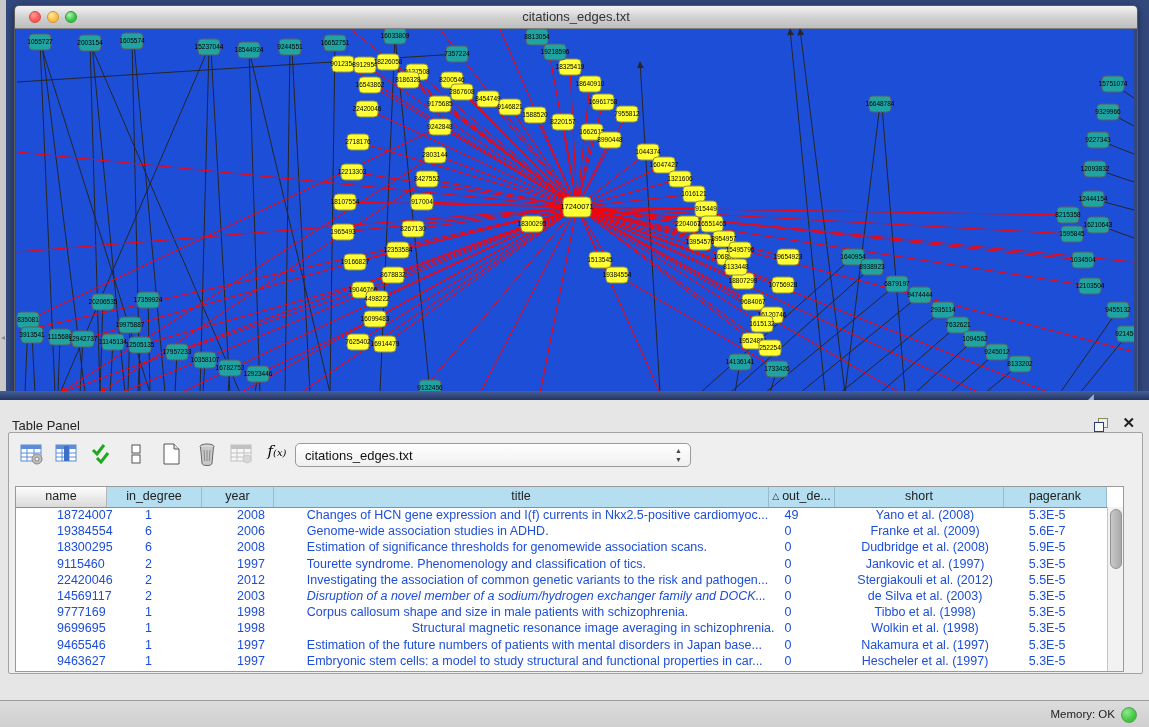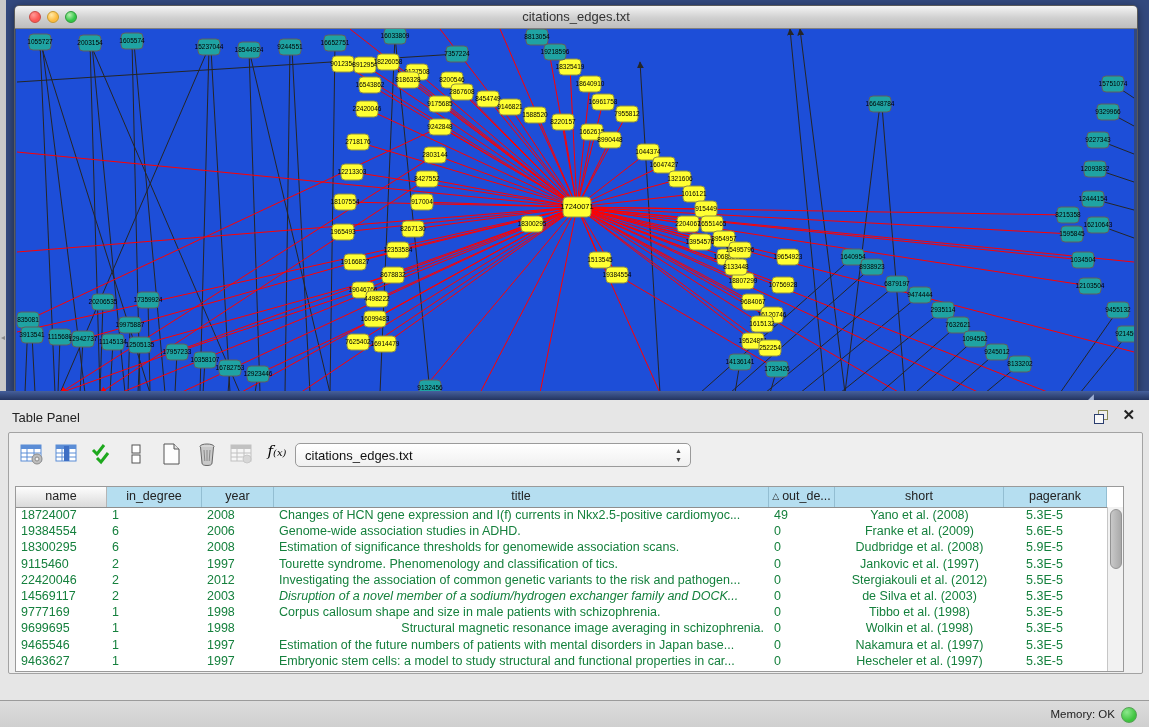--- a/index.html
+++ b/index.html
@@ -21,21 +21,21 @@
   .tl.yel{left:32px;background:radial-gradient(circle at 35% 30%,#ffe9a8,#FDBC40 60%);border:1px solid #c79a2e;}
   .tl.grn{left:50px;background:radial-gradient(circle at 35% 30%,#b8f0b0,#33C748 60%);border:1px solid #2d9a38;}
   .canvas{position:absolute;left:1px;top:23px;width:1118px;height:364px;background:#1d4ed8;overflow:hidden;}
   .canvas svg{display:block;}
   .splitter{position:absolute;left:0;top:391px;width:1149px;height:11px;
        background:linear-gradient(#46609c,#1c2b53);}
   .splitter .grip{position:absolute;right:55px;top:1px;color:#9fb0d4;font-size:9px;}
 
   
   .tp{position:absolute;left:0;top:400px;width:1149px;height:300px;background:#E6E6E6;}
-  .tp-header{position:absolute;left:0;top:4px;width:1149px;height:26px;}
+  .tp-header{position:absolute;left:0;top:12px;width:1149px;height:26px;}
   .tp-title{position:absolute;left:12px;top:6px;font-size:13px;color:#222;}
   .tp-float{position:absolute;right:41px;top:6px;width:14px;height:13px;}
   .tp-float .sq1{position:absolute;left:4px;top:0;width:8px;height:8px;border:1px solid #8b8b55;background:#eee;}
   .tp-float .sq2{position:absolute;left:0;top:4px;width:8px;height:8px;border:1px solid #2a3d6e;background:#f8f8f8;}
   .tp-close{position:absolute;right:14px;top:3px;font-size:15px;font-weight:bold;color:#222;line-height:16px;}
 
   .tp-inner{position:absolute;left:8px;top:32px;width:1133px;height:240px;background:#EFEFEF;
        border:1px solid #a3a3a3;border-radius:2px;}
   .toolbar{position:absolute;left:6px;top:6px;height:40px;right:6px;}
   .tbicon{display:inline-block;width:34px;height:34px;vertical-align:top;margin-right:1px;
@@ -46,21 +46,21 @@
   .combo .arrows{position:absolute;right:8px;top:2px;font-size:7px;color:#444;line-height:9px;text-align:center;}
 
   .grid{position:absolute;left:6px;top:53px;width:1107px;height:184px;background:#fff;border:1px solid #9a9a9a;}
   .ghead{position:absolute;left:0;top:0;height:20px;width:1091px;display:flex;
        border-bottom:1px solid #8E8E8E;}
   .hcell{box-sizing:border-box;height:20px;font-size:12.5px;color:#222;text-align:center;
        line-height:19px;background:#B5DEF0;border-right:1px solid #93bed2;overflow:hidden;white-space:nowrap;}
   .hcell.gray{background:linear-gradient(#FDFDFD,#DADADA);border-right:1px solid #b5b5b5;}
   .hcell .tri{font-size:9px;vertical-align:1px;margin-right:3px;}
   .gbody{position:absolute;left:0;top:20px;width:1091px;bottom:0;overflow:hidden;}
-  .grow{display:flex;height:16.2px;line-height:16.2px;font-size:12.5px;color:#15803d;white-space:nowrap;}
+  .grow{display:flex;height:16.2px;line-height:16.2px;font-size:12.5px;color:#1d4ed8;white-space:nowrap;margin-left:36px;}
   .gcell{box-sizing:border-box;overflow:hidden;text-overflow:clip;padding:0 5px;}
   .vsb{position:absolute;right:0;top:20px;bottom:0;width:15px;background:#F2F2F2;border-left:1px solid #C6C6C6;}
   .vsb .thumb{position:absolute;left:2px;top:2px;width:10px;height:58px;border-radius:6px;
        background:linear-gradient(90deg,#c9c9c9,#a9a9a9);border:1px solid #939393;}
 
   .tabsrow{position:absolute;left:0;top:272px;width:1149px;height:28px;}
   .seg{position:absolute;left:50%;transform:translateX(-50%);top:2px;display:flex;height:22px;
        border:1px solid #8F8F8F;border-radius:6px;overflow:hidden;background:#fff;
        box-shadow:0 1px 0 rgba(255,255,255,.7);}
   .seg .s{font-size:13px;line-height:22px;padding:0 14px;color:#111;background:linear-gradient(#fff,#f2f2f2);
@@ -778,21 +778,21 @@
             <div class="gcell" style="width: 169px; text-align: center;">Yano et al. (2008)</div>
             <div class="gcell" style="width: 103px; text-align: left; padding-left: 22px;">5.3E-5</div>
           </div>
           <div class="grow">
             <div class="gcell" style="width: 91px; text-align: left;">19384554</div>
             <div class="gcell" style="width: 95px; text-align: left;">6</div>
             <div class="gcell" style="width: 72px; text-align: left;">2006</div>
             <div class="gcell" style="width: 495px; text-align: left;">Genome-wide association studies in ADHD.</div>
             <div class="gcell" style="width: 66px; text-align: left;">0</div>
             <div class="gcell" style="width: 169px; text-align: center;">Franke et al. (2009)</div>
-            <div class="gcell" style="width: 103px; text-align: left; padding-left: 22px;">5.6E-5</div>
+            <div class="gcell" style="width: 103px; text-align: left; padding-left: 22px;">5.6E-7</div>
           </div>
           <div class="grow">
             <div class="gcell" style="width: 91px; text-align: left;">18300295</div>
             <div class="gcell" style="width: 95px; text-align: left;">6</div>
             <div class="gcell" style="width: 72px; text-align: left;">2008</div>
             <div class="gcell" style="width: 495px; text-align: left;">Estimation of significance thresholds for genomewide association scans.</div>
             <div class="gcell" style="width: 66px; text-align: left;">0</div>
             <div class="gcell" style="width: 169px; text-align: center;">Dudbridge et al. (2008)</div>
             <div class="gcell" style="width: 103px; text-align: left; padding-left: 22px;">5.9E-5</div>
           </div>

